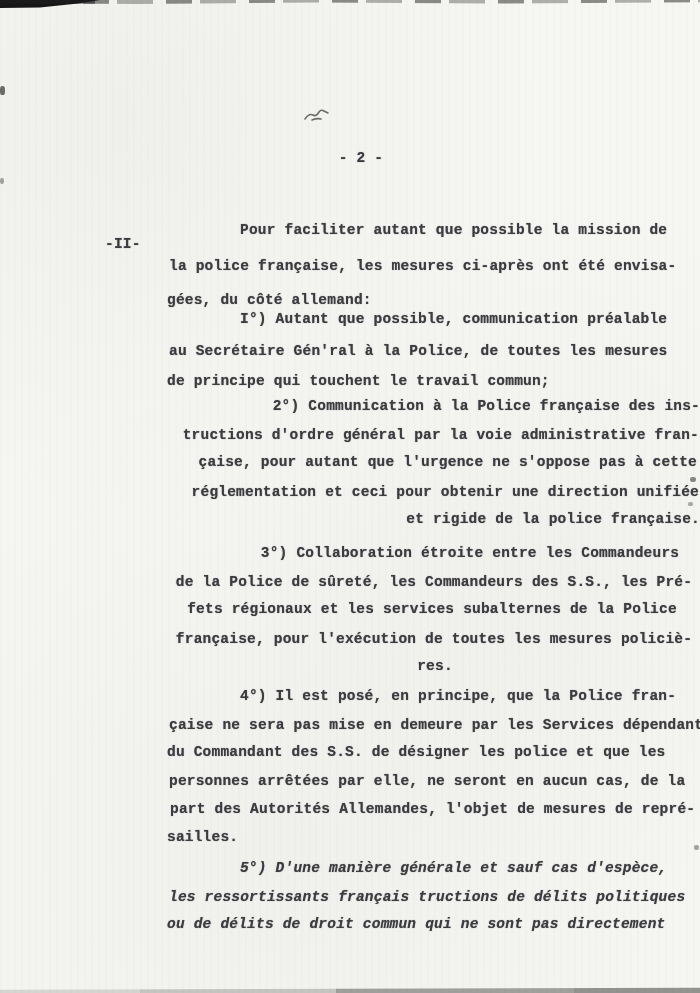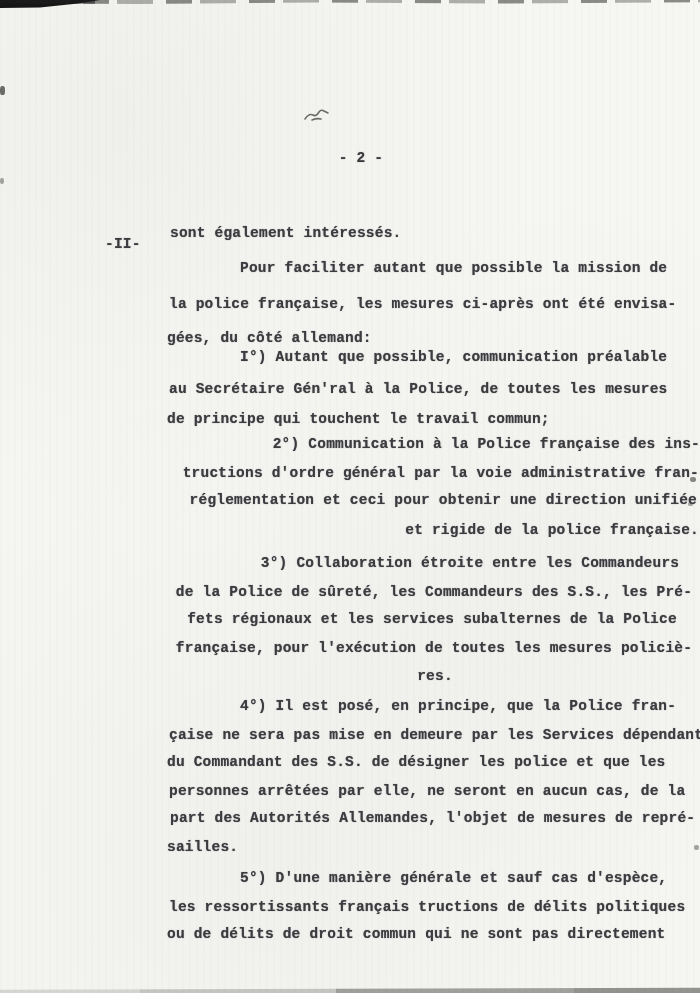--- a/index.html
+++ b/index.html
@@ -53,21 +53,21 @@
   .doc-body{position:absolute;top:210px;left:170px;width:530px;}
   .para{margin:0;}
   .line{height:28.2px;line-height:28.2px;}
   .line.indent{padding-left:70px;}
   .para-0 .line{height:30px;line-height:30px;margin-top:8px;}
   .para-1{margin-top:3px;}  .para-1 .line{height:35px;line-height:35px;}
   .para-2{margin-top:-14px;}.para-2 .line{height:31px;line-height:31px;}
   .para-3{margin-top:-5px;text-align:right;}
   .para-4{margin-top:6px;text-align:center;}
   .para-5{margin-top:2px;}
-  .para-6{margin-top:3px;}
+  .para-6{margin-top:3px;font-style:italic;}
   .line:nth-child(even){transform:translateY(.6px) translateX(-1px);}
   .line:nth-child(3n){transform:translateX(-3px);}
 </style>
 </head>
 <body>
 
 <div class="page">
 
   <div class="edge-top-wedge"></div>
   <div class="edge-top"></div>
@@ -81,36 +81,34 @@
   <div class="mark m2"></div>
   <div class="mark m3"></div>
   <div class="mark m4"></div>
   <div class="mark m5"></div>
 
   <div class="tw page-number">- 2 -</div>
 
   <div class="tw margin-note">-II-</div>
 
   <div class="doc-body" id="doc-body">
-      <div class="para para-0">
-        <div class="tw line">sont également intéressés.</div>
-      </div>
       <div class="para para-1">
         <div class="tw line indent">Pour faciliter autant que possible la mission de</div>
         <div class="tw line">la police française, les mesures ci-après ont été envisa-</div>
         <div class="tw line">gées, du côté allemand:</div>
       </div>
       <div class="para para-2">
         <div class="tw line indent">I°) Autant que possible, communication préalable</div>
         <div class="tw line">au Secrétaire Gén'ral à la Police, de toutes les mesures</div>
         <div class="tw line">de principe qui touchent le travail commun;</div>
       </div>
       <div class="para para-3">
         <div class="tw line indent">2°) Communication à la Police française des ins-</div>
         <div class="tw line">tructions d'ordre général par la voie administrative fran-</div>
+        <div class="tw line">çaise, pour autant que l'urgence ne s'oppose pas à cette</div>
         <div class="tw line">réglementation et ceci pour obtenir une direction unifiée</div>
         <div class="tw line">et rigide de la police française.</div>
       </div>
       <div class="para para-4">
         <div class="tw line indent">3°) Collaboration étroite entre les Commandeurs</div>
         <div class="tw line">de la Police de sûreté, les Commandeurs des S.S., les Pré-</div>
         <div class="tw line">fets régionaux et les services subalternes de la Police</div>
         <div class="tw line">française, pour l'exécution de toutes les mesures policiè-</div>
         <div class="tw line">res.</div>
       </div>

